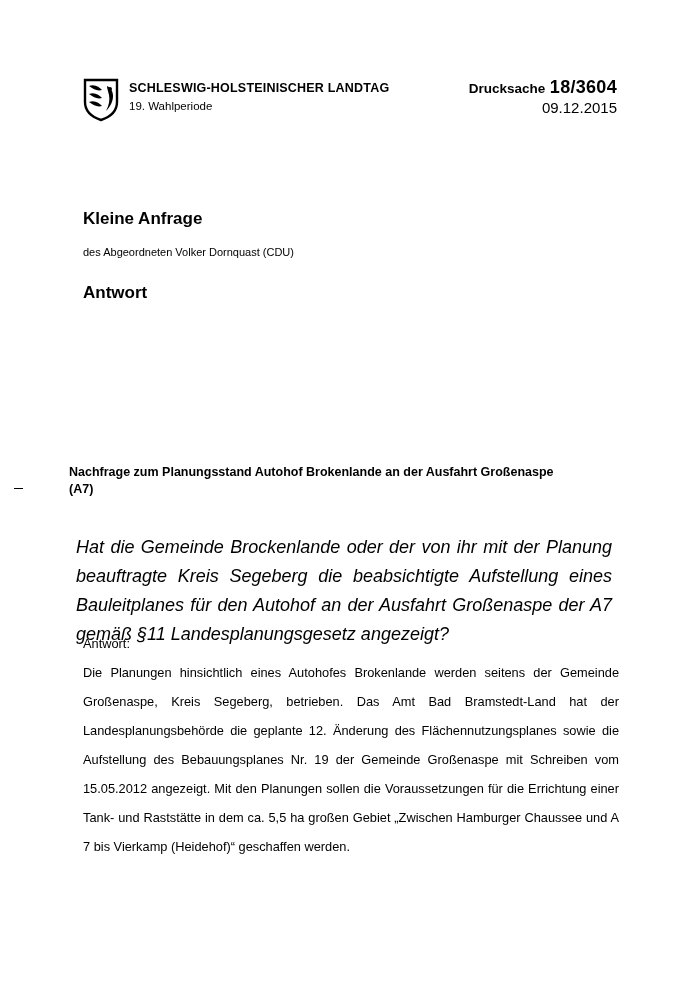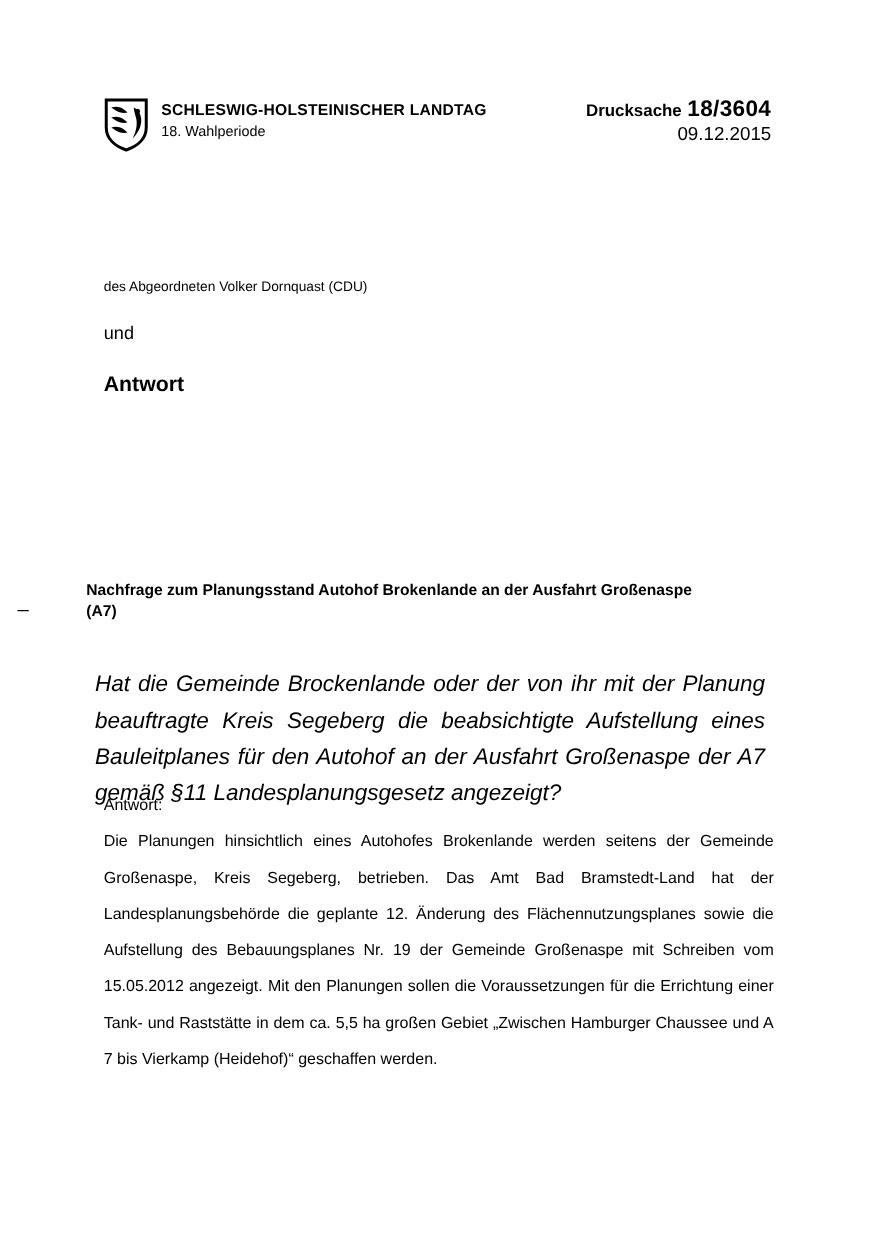--- a/index.html
+++ b/index.html
@@ -198,35 +198,35 @@
           <path d="M2 2 H34 V24 C34 33 27 39 18 42 C9 39 2 33 2 24 Z" fill="#ffffff" stroke="#000000" stroke-width="2.4"></path>
           <path d="M6 8 C12 6 16 9 19 12 C16 13 12 12 9 10 Z" fill="#000000"></path>
           <path d="M6 16 C12 14 16 17 19 20 C16 21 12 20 9 18 Z" fill="#000000"></path>
           <path d="M6 24 C12 22 16 25 19 28 C16 29 12 28 9 26 Z" fill="#000000"></path>
           <path d="M24 8 C28 10 30 14 30 18 C30 24 27 29 23 33 C26 27 27 22 26 17 C25 13 24 10 24 8 Z" fill="#000000"></path>
           <circle cx="27" cy="11" r="2" fill="#000000"></circle>
         </svg>
       </span>
       <div class="header-titles">
         <div class="parliament-name">SCHLESWIG-HOLSTEINISCHER LANDTAG</div>
-        <div class="electoral-period">18. Wahlperiode</div>
+        <div class="electoral-period">19. Wahlperiode</div>
       </div>
     </div>
     <div class="header-right">
       <div class="doc-line">
         <span class="doc-label">Drucksache</span>
         <span class="doc-number">18/3604</span>
       </div>
       <div class="doc-date">09.12.2015</div>
     </div>
   </div>
 
   <div class="title-block">
+    <div class="kleine-anfrage">Kleine Anfrage</div>
     <div class="author-line">des Abgeordneten Volker Dornquast (CDU)</div>
-    <div class="und">und</div>
     <div class="antwort">Antwort</div>
   </div>
 
   <div class="dash-mark"></div>
 
   <div class="subject">Nachfrage zum Planungsstand Autohof Brokenlande an der Ausfahrt Großenaspe (A7)</div>
 
   <div class="question">Hat die Gemeinde Brockenlande oder der von ihr mit der Planung beauftragte Kreis Segeberg die beabsichtigte Aufstellung eines Bauleitplanes für den Autohof an der Ausfahrt Großenaspe der A7 gemäß §11 Landesplanungsgesetz angezeigt?</div>
 
   <div class="answer-label">Antwort:</div>

